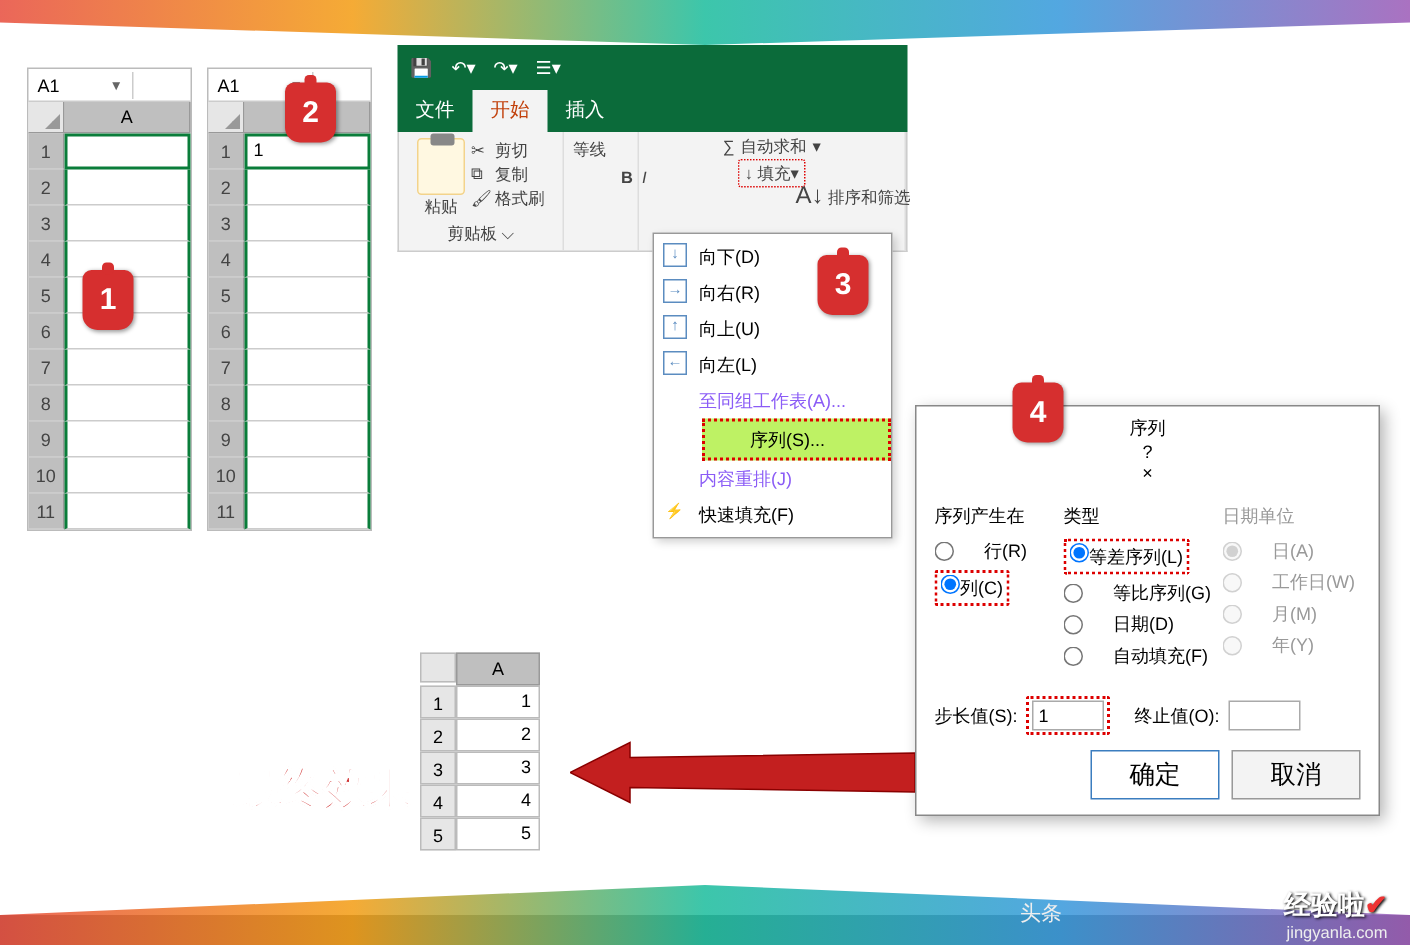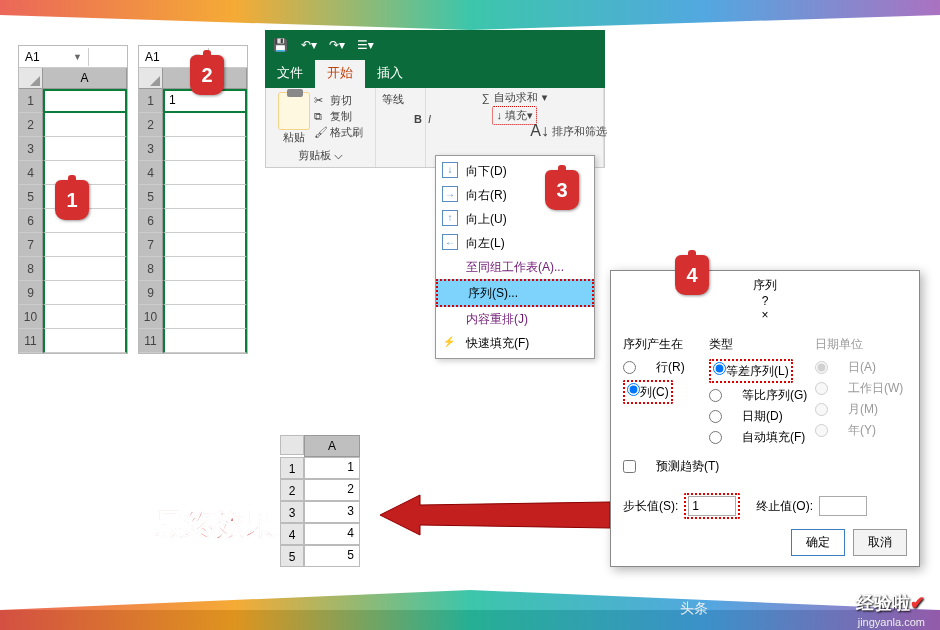--- a/index.html
+++ b/index.html
@@ -36,39 +36,39 @@
   .rtab.active { background:#f3f3f3; color:#c2410c;}
   .ribbonbody { background:#f3f3f3; border:1px solid #ccc; border-top:none; display:flex; height:80px;}
   .rgroup { border-right:1px solid #ddd; padding:4px 6px; display:flex; flex-direction:column; align-items:center; font-size:11px; color:#444;}
   .rgroup .lbl { margin-top:auto; padding-top:2px;}
   .paste-big{ width:32px;height:38px;border:1px solid #f3d38b;background:#fff8e1;border-radius:3px;position:relative;}
   .paste-big::before{content:"";position:absolute;top:-4px;left:8px;width:16px;height:8px;background:#888;border-radius:2px;}
   .cliprow{display:flex;gap:2px;align-items:center;margin:1px 0;}
   .smico{width:14px;height:14px;display:inline-block;}
   .fillmenu { position:absolute; left:435px; top:155px; width:160px; background:#fff; border:1px solid #999; box-shadow:2px 2px 6px rgba(0,0,0,.2); padding:3px 0;}
   .fillmenu .mitem { padding:4px 10px 4px 30px; position:relative; line-height:16px;}
-  .fillmenu .mitem.disabled{color:#701a75;}
+  .fillmenu .mitem.disabled{color:#8b5cf6;}
   .fillmenu .mico{position:absolute;left:6px;top:3px;width:16px;height:16px;border:1px solid #5b8cc0;display:flex;align-items:center;justify-content:center;color:#5b8cc0;font-size:10px;}
   .fillmenu .highlight{ border:2px dotted #d00; }
 
   
   .dlg { position:absolute; left:610px; top:270px; width:310px; background:#fff; border:1px solid #888; box-shadow:3px 3px 10px rgba(0,0,0,.3);}
   .dlg-title { display:flex; align-items:center; padding:6px 8px; font-size:12px;flex-direction:column;}
   .dlg-title .t { flex:1;}
   .dlg-title .x { width:18px; text-align:center; cursor:pointer;}
   .dlg-body { padding:8px 12px 10px;}
   .dlg-cols { display:flex; gap:6px; margin-bottom:8px;}
   .fgroup { flex:1; }
   .fgroup .hd{ font-size:12px; margin-bottom:4px;}
   .optrow{ display:flex; align-items:center; gap:20px; padding:2px 0; font-size:12px;}
   .optrow input{margin:0;}
   .optrow.disabled{ color:#999;}
   .dotbox{ border:2px dotted #d00; padding:1px 2px; border-radius:2px;}
   .dlg-foot { display:flex; gap:8px; justify-content:flex-end; padding:0 12px 10px;}
-  .btn { border:1px solid #999; background:#f3f3f3; padding:4px 14px; font-size:12px;}
+  .btn { border:1px solid #999; background:#f3f3f3; padding:4px 25px; font-size:17px;}
   .btn.primary{ border:1px solid #3b7dbf; background:#fff;}
   .inp { width:48px; height:20px; border:1px solid #aaa; padding:1px 3px; font-size:12px;}
   
   
   .badge { position:absolute; width:34px; height:40px; background:#d62f2f; border-radius:6px 6px 10px 10px; color:#fff; font-weight:bold; font-size:20px; display:flex; align-items:center; justify-content:center; box-shadow:1px 1px 3px rgba(0,0,0,.4);}
   .badge::after{content:"";position:absolute;top:-5px;left:50%;transform:translateX(-50%);width:8px;height:8px;background:#d62f2f;border-radius:3px;}
 
   
   .result { position:absolute; left:280px; top:435px; width:80px;}
   .resrow{display:flex;height:22px;}
@@ -266,21 +266,21 @@
     </div>
   </div>
 </div>
 
 <div class="fillmenu">
   <div class="mitem"><span class="mico">↓</span><span>向下(D)</span></div>
   <div class="mitem"><span class="mico">→</span><span>向右(R)</span></div>
   <div class="mitem"><span class="mico">↑</span><span>向上(U)</span></div>
   <div class="mitem"><span class="mico">←</span><span>向左(L)</span></div>
   <div class="mitem disabled">至同组工作表(A)...</div>
-  <div class="mitem highlight" style="background:#7dd3fc;">序列(S)...</div>
+  <div class="mitem highlight" style="background:#bef264;margin-left:32px;">序列(S)...</div>
   <div class="mitem disabled">内容重排(J)</div>
   <div class="mitem"><span class="mico" style="border:none;">⚡</span><span>快速填充(F)</span></div>
 </div>
 
 <div class="dlg">
   <div class="dlg-title">
     <span class="t">序列</span>
     <span class="x">?</span>
     <span class="x">×</span>
   </div>
@@ -327,24 +327,20 @@
         <label class="optrow disabled">
             <input type="radio" disabled="" style="">
             <span>月(M)</span>
           </label>
         <label class="optrow disabled">
             <input type="radio" disabled="" style="">
             <span>年(Y)</span>
           </label>
       </div>
     </div>
-    <label class="optrow">
-        <input type="checkbox" style="">
-        <span>预测趋势(T)</span>
-      </label>
     <div style="display:flex;align-items:center;gap:6px;margin-top:16px;">
       <span>步长值(S):</span>
       <span class="dotbox"><input class="inp" value="1" style=""></span>
       <span style="margin-left:10px;">终止值(O):</span>
       <input class="inp" value="" style="">
     </div>
   </div>
   <div class="dlg-foot">
     <button class="btn primary">确定</button>
     <button class="btn">取消</button>

